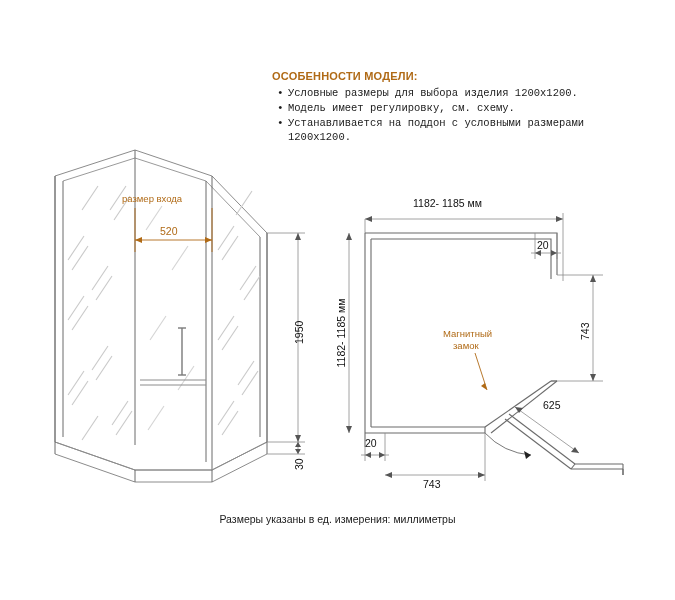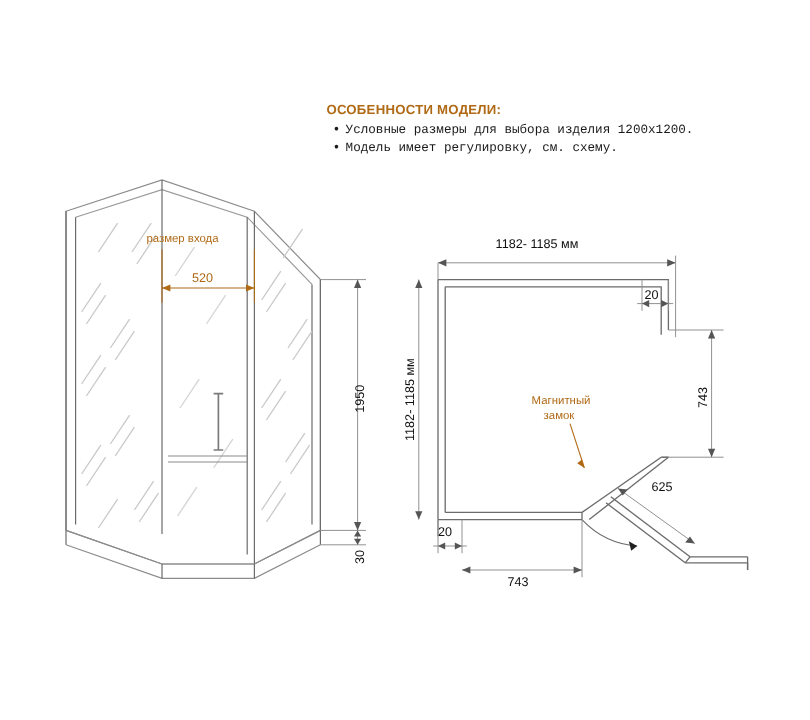--- a/index.html
+++ b/index.html
@@ -16,21 +16,21 @@
     overflow: hidden;
   }
   #page {
     position: relative;
     width: 675px;
     height: 600px;
   }
   .features {
     position: absolute;
     left: 272px;
-    top: 86px;
+    top: 70px;
     width: 350px;
   }
   .features-title {
     color: #b06a16;
     font-weight: bold;
     font-size: 11px;
     letter-spacing: 0.2px;
     margin: 0 0 4px 0;
   }
   .features ul {
@@ -83,20 +83,21 @@
 </head>
 <body>
 
 <div id="page">
 
   <div class="features">
     <div class="features-title">ОСОБЕННОСТИ МОДЕЛИ:</div>
     <ul>
       <li>Условные размеры для выбора изделия 1200х1200.</li>
       <li>Модель имеет регулировку, см. схему.</li>
+      <li>Устанавливается на поддон с условными размерами 1200х1200.</li>
     </ul>
   </div>
 
   <svg width="310" height="400" viewBox="0 0 310 400" style="position:absolute;left:22px;top:140px;">
     <g fill="none" stroke="#6b6b6b" stroke-width="1">
 
       <path d="M33 36 L113 10 L190 36 L245 93 L245 302 L190 330 L113 330 L33 302 Z" stroke="#8c8c8c"></path>
 
       <path d="M41 41 L113 18 L184 41 L238 97" stroke="#9a9a9a"></path>
 
@@ -286,13 +287,14 @@
 
     <g>
       <line x1="150" y1="248" x2="150" y2="296" stroke="#8c8c8c" stroke-width="0.8"></line>
       <line x1="50" y1="290" x2="150" y2="290" stroke="#8c8c8c" stroke-width="0.8"></line>
       <path d="M50 290 L57 287 L57 293 Z" fill="#555"></path>
       <path d="M150 290 L143 287 L143 293 Z" fill="#555"></path>
       <text class="dim-text" x="88" y="303">743</text>
     </g>
   </svg>
 
+  <div class="caption">Размеры указаны в ед. измерения: миллиметры</div>
 </div>
 
 </body></html>

